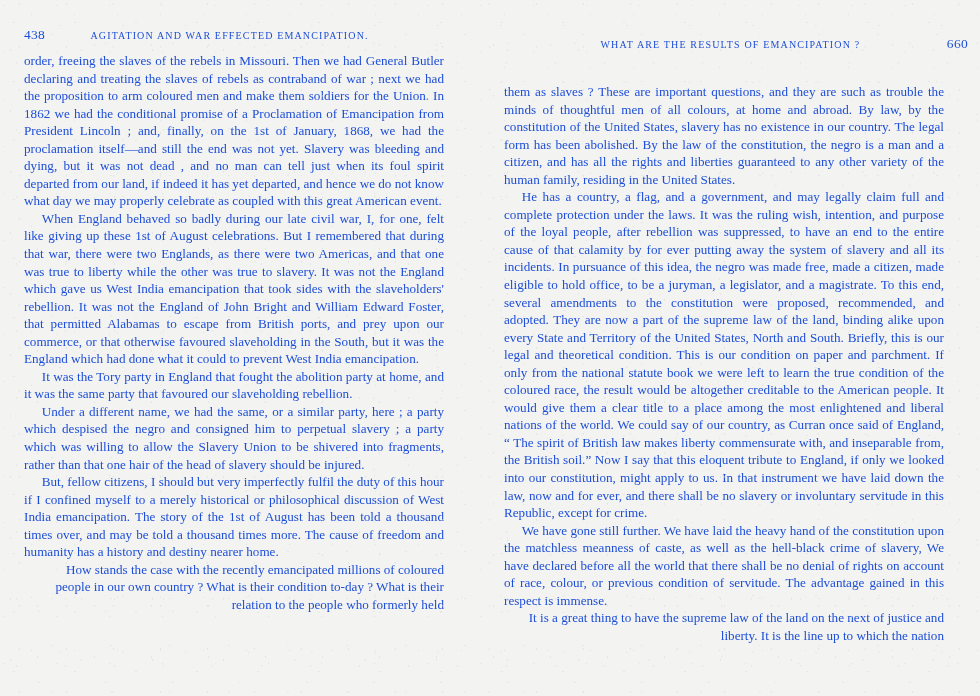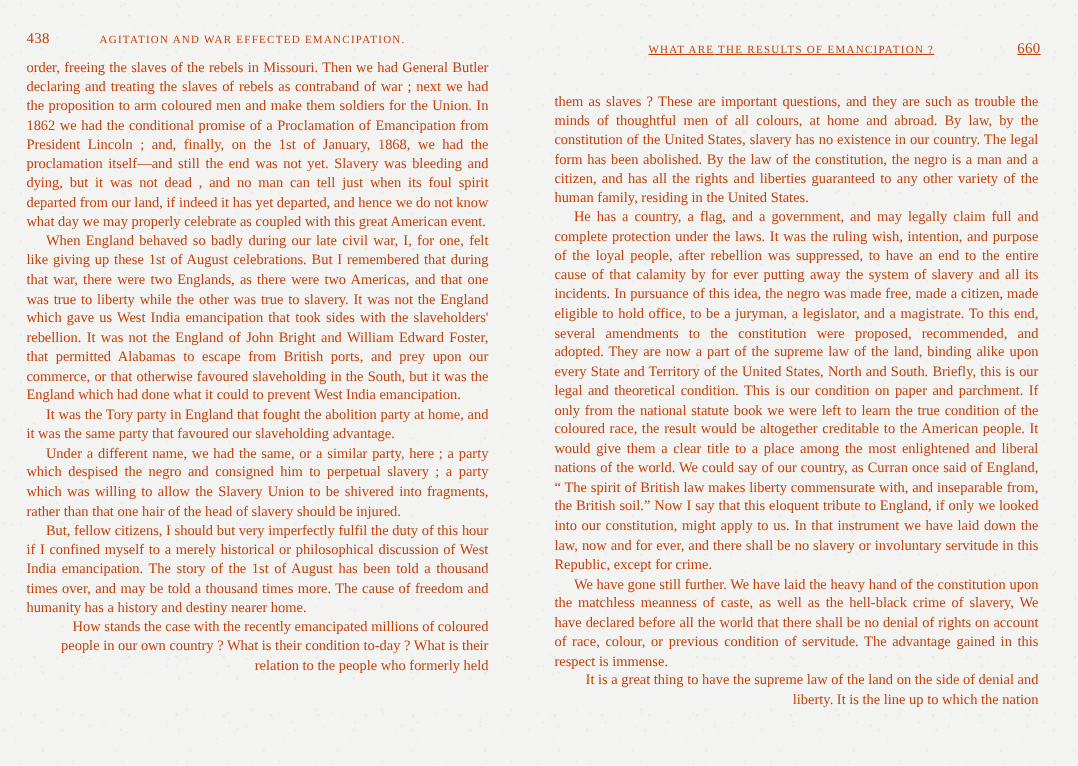--- a/index.html
+++ b/index.html
@@ -8,21 +8,21 @@
     padding: 0;
     background: #ffffff;
   }
   #page {
     position: relative;
     width: 980px;
     height: 696px;
     background-color: #f3f3f1;
     overflow: hidden;
     font-family: "Liberation Serif", "DejaVu Serif", serif;
-    color: #c2410c;
+    color: #1d4ed8;
   }
   
   #grain {
     position: absolute;
     inset: 0;
     pointer-events: none;
     opacity: .5;
     background-image:
       radial-gradient(circle at 7% 12%, #d8d8d4 0.6px, transparent 0.9px),
       radial-gradient(circle at 23% 38%, #dcdcd8 0.6px, transparent 0.9px),
@@ -50,21 +50,21 @@
   .runhead {
     position: absolute;
     left: 0; right: 0;
     display: flex;
     align-items: baseline;
     font-size: 10.5px;
     letter-spacing: .9px;
     white-space: nowrap;
   }
   .leaf-left  .runhead { top: 27px; padding: 0 22px 0 24px; }
-  .leaf-right .runhead { top: 36px; padding: 0 34px 0 24px; text-decoration: underline; }
+  .leaf-right .runhead { top: 36px; padding: 0 12px 0 24px; }
 
   .folio {
     font-size: 13.5px;
     letter-spacing: .3px;
     font-variant-numeric: lining-nums;
   }
   .head-title {
     flex: 1;
     text-transform: uppercase;
     font-size: 10px;
@@ -106,34 +106,34 @@
 <div id="page">
 
   <div class="leaf leaf-left">
     <div class="runhead">
       <span class="folio">438</span>
       <span class="head-title">Agitation and War effected Emancipation.</span>
     </div>
     <div class="column">
       <p class="noindent">order, freeing the slaves of the rebels in Missouri. Then we had General Butler declaring and treating the slaves of rebels as contraband of war ; next we had the proposition to arm coloured men and make them soldiers for the Union. In 1862 we had the conditional promise of a Proclamation of Emancipation from President Lincoln ; and, finally, on the 1st of January, 1868, we had the proclamation itself—and still the end was not yet. Slavery was bleeding and dying, but it was not dead , and no man can tell just when its foul spirit departed from our land, if indeed it has yet departed, and hence we do not know what day we may properly celebrate as coupled with this great American event.</p>
       <p>When England behaved so badly during our late civil war, I, for one, felt like giving up these 1st of August celebrations. But I remembered that during that war, there were two Englands, as there were two Americas, and that one was true to liberty while the other was true to slavery. It was not the England which gave us West India emancipation that took sides with the slaveholders' rebellion. It was not the England of John Bright and William Edward Foster, that permitted Alabamas to escape from British ports, and prey upon our commerce, or that otherwise favoured slaveholding in the South, but it was the England which had done what it could to prevent West India emancipation.</p>
-      <p>It was the Tory party in England that fought the abolition party at home, and it was the same party that favoured our slaveholding advantage.</p>
+      <p>It was the Tory party in England that fought the abolition party at home, and it was the same party that favoured our slaveholding rebellion.</p>
       <p>Under a different name, we had the same, or a similar party, here ; a party which despised the negro and consigned him to perpetual slavery ; a party which was willing to allow the Slavery Union to be shivered into fragments, rather than that one hair of the head of slavery should be injured.</p>
       <p>But, fellow citizens, I should but very imperfectly fulfil the duty of this hour if I confined myself to a merely historical or philosophical discussion of West India emancipation. The story of the 1st of August has been told a thousand times over, and may be told a thousand times more. The cause of freedom and humanity has a history and destiny nearer home.</p>
       <p>How stands the case with the recently emancipated millions of coloured people in our own country ? What is their condition to-day ? What is their relation to the people who formerly held</p>
     </div>
   </div>
 
   <div class="leaf leaf-right">
     <div class="runhead">
       <span class="head-title">What are the Results of Emancipation ?</span>
       <span class="folio">660</span>
     </div>
     <div class="column">
       <p class="noindent">them as slaves ? These are important questions, and they are such as trouble the minds of thoughtful men of all colours, at home and abroad. By law, by the constitution of the United States, slavery has no existence in our country. The legal form has been abolished. By the law of the constitution, the negro is a man and a citizen, and has all the rights and liberties guaranteed to any other variety of the human family, residing in the United States.</p>
       <p>He has a country, a flag, and a government, and may legally claim full and complete protection under the laws. It was the ruling wish, intention, and purpose of the loyal people, after rebellion was suppressed, to have an end to the entire cause of that calamity by for ever putting away the system of slavery and all its incidents. In pursuance of this idea, the negro was made free, made a citizen, made eligible to hold office, to be a juryman, a legislator, and a magistrate. To this end, several amendments to the constitution were proposed, recommended, and adopted. They are now a part of the supreme law of the land, binding alike upon every State and Territory of the United States, North and South. Briefly, this is our legal and theoretical condition. This is our condition on paper and parchment. If only from the national statute book we were left to learn the true condition of the coloured race, the result would be altogether creditable to the American people. It would give them a clear title to a place among the most enlightened and liberal nations of the world. We could say of our country, as Curran once said of England, “ The spirit of British law makes liberty commensurate with, and inseparable from, the British soil.” Now I say that this eloquent tribute to England, if only we looked into our constitution, might apply to us. In that instrument we have laid down the law, now and for ever, and there shall be no slavery or involuntary servitude in this Republic, except for crime.</p>
       <p>We have gone still further. We have laid the heavy hand of the constitution upon the matchless meanness of caste, as well as the hell-black crime of slavery, We have declared before all the world that there shall be no denial of rights on account of race, colour, or previous condition of servitude. The advantage gained in this respect is immense.</p>
-      <p>It is a great thing to have the supreme law of the land on the side of denial and liberty. It is the line up to which the nation</p>
+      <p>It is a great thing to have the supreme law of the land on the next of justice and liberty. It is the line up to which the nation</p>
     </div>
   </div>
 
   <div id="grain"></div>
 </div>
 
 </body></html>

